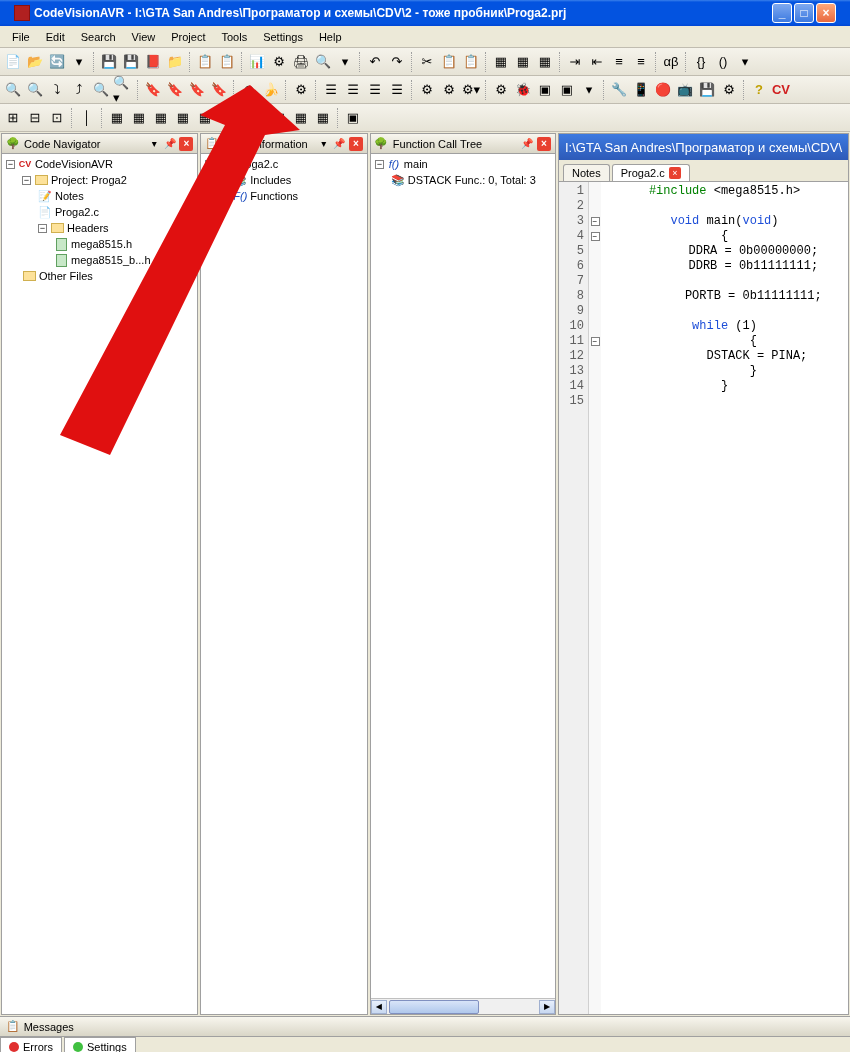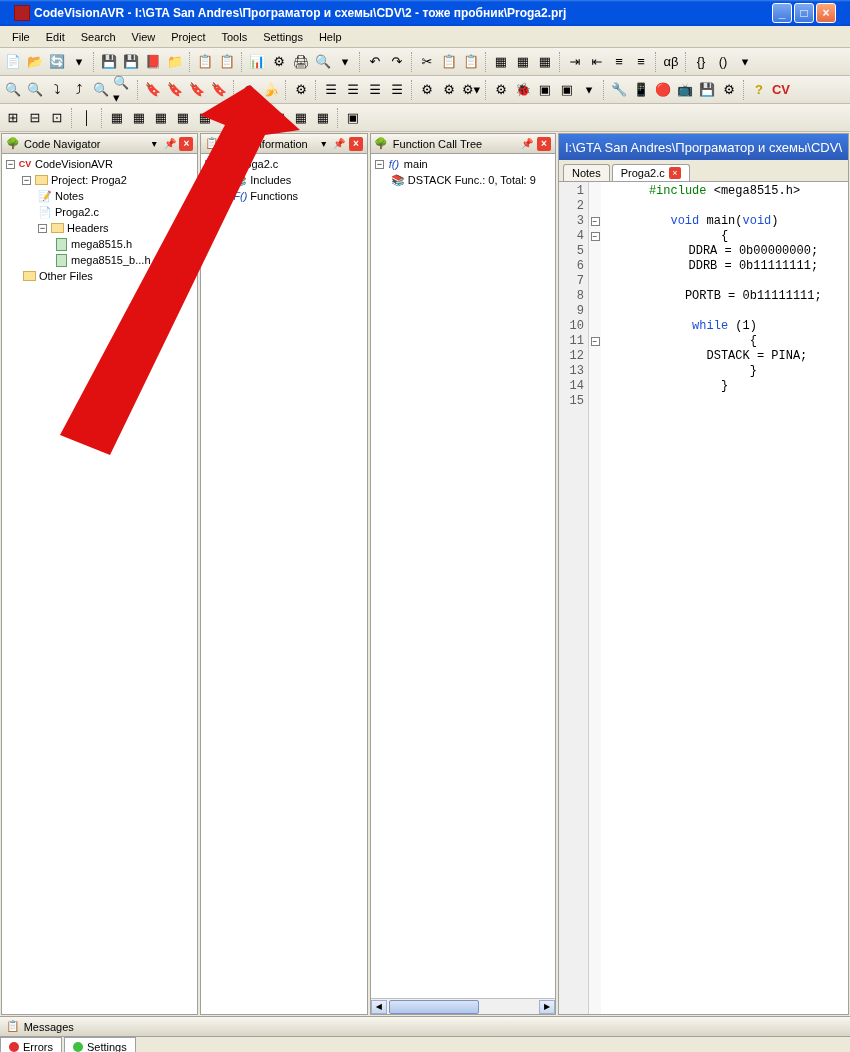--- a/index.html
+++ b/index.html
@@ -552,21 +552,21 @@
     </div>
     <div class="panel-body tree" style="flex:1">
       <div class="tree-node">
         <span class="tree-toggle">−</span>
         <span class="tree-icon" style="color:#2050c0;font-style:italic">f()</span>
         <span>main</span>
       </div>
       <div class="tree-node">
         <span class="indent"></span>
         <span class="tree-icon">📚</span>
-        <span>DSTACK Func.: 0, Total: 9</span>
+        <span>DSTACK Func.: 0, Total: 3</span>
       </div>
     </div>
     <div class="hscroll">
       <div class="hscroll-btn">◀</div>
       <div class="hscroll-thumb"></div>
       <div class="hscroll-track"></div>
       <div class="hscroll-btn">▶</div>
     </div>
   </div>
 

